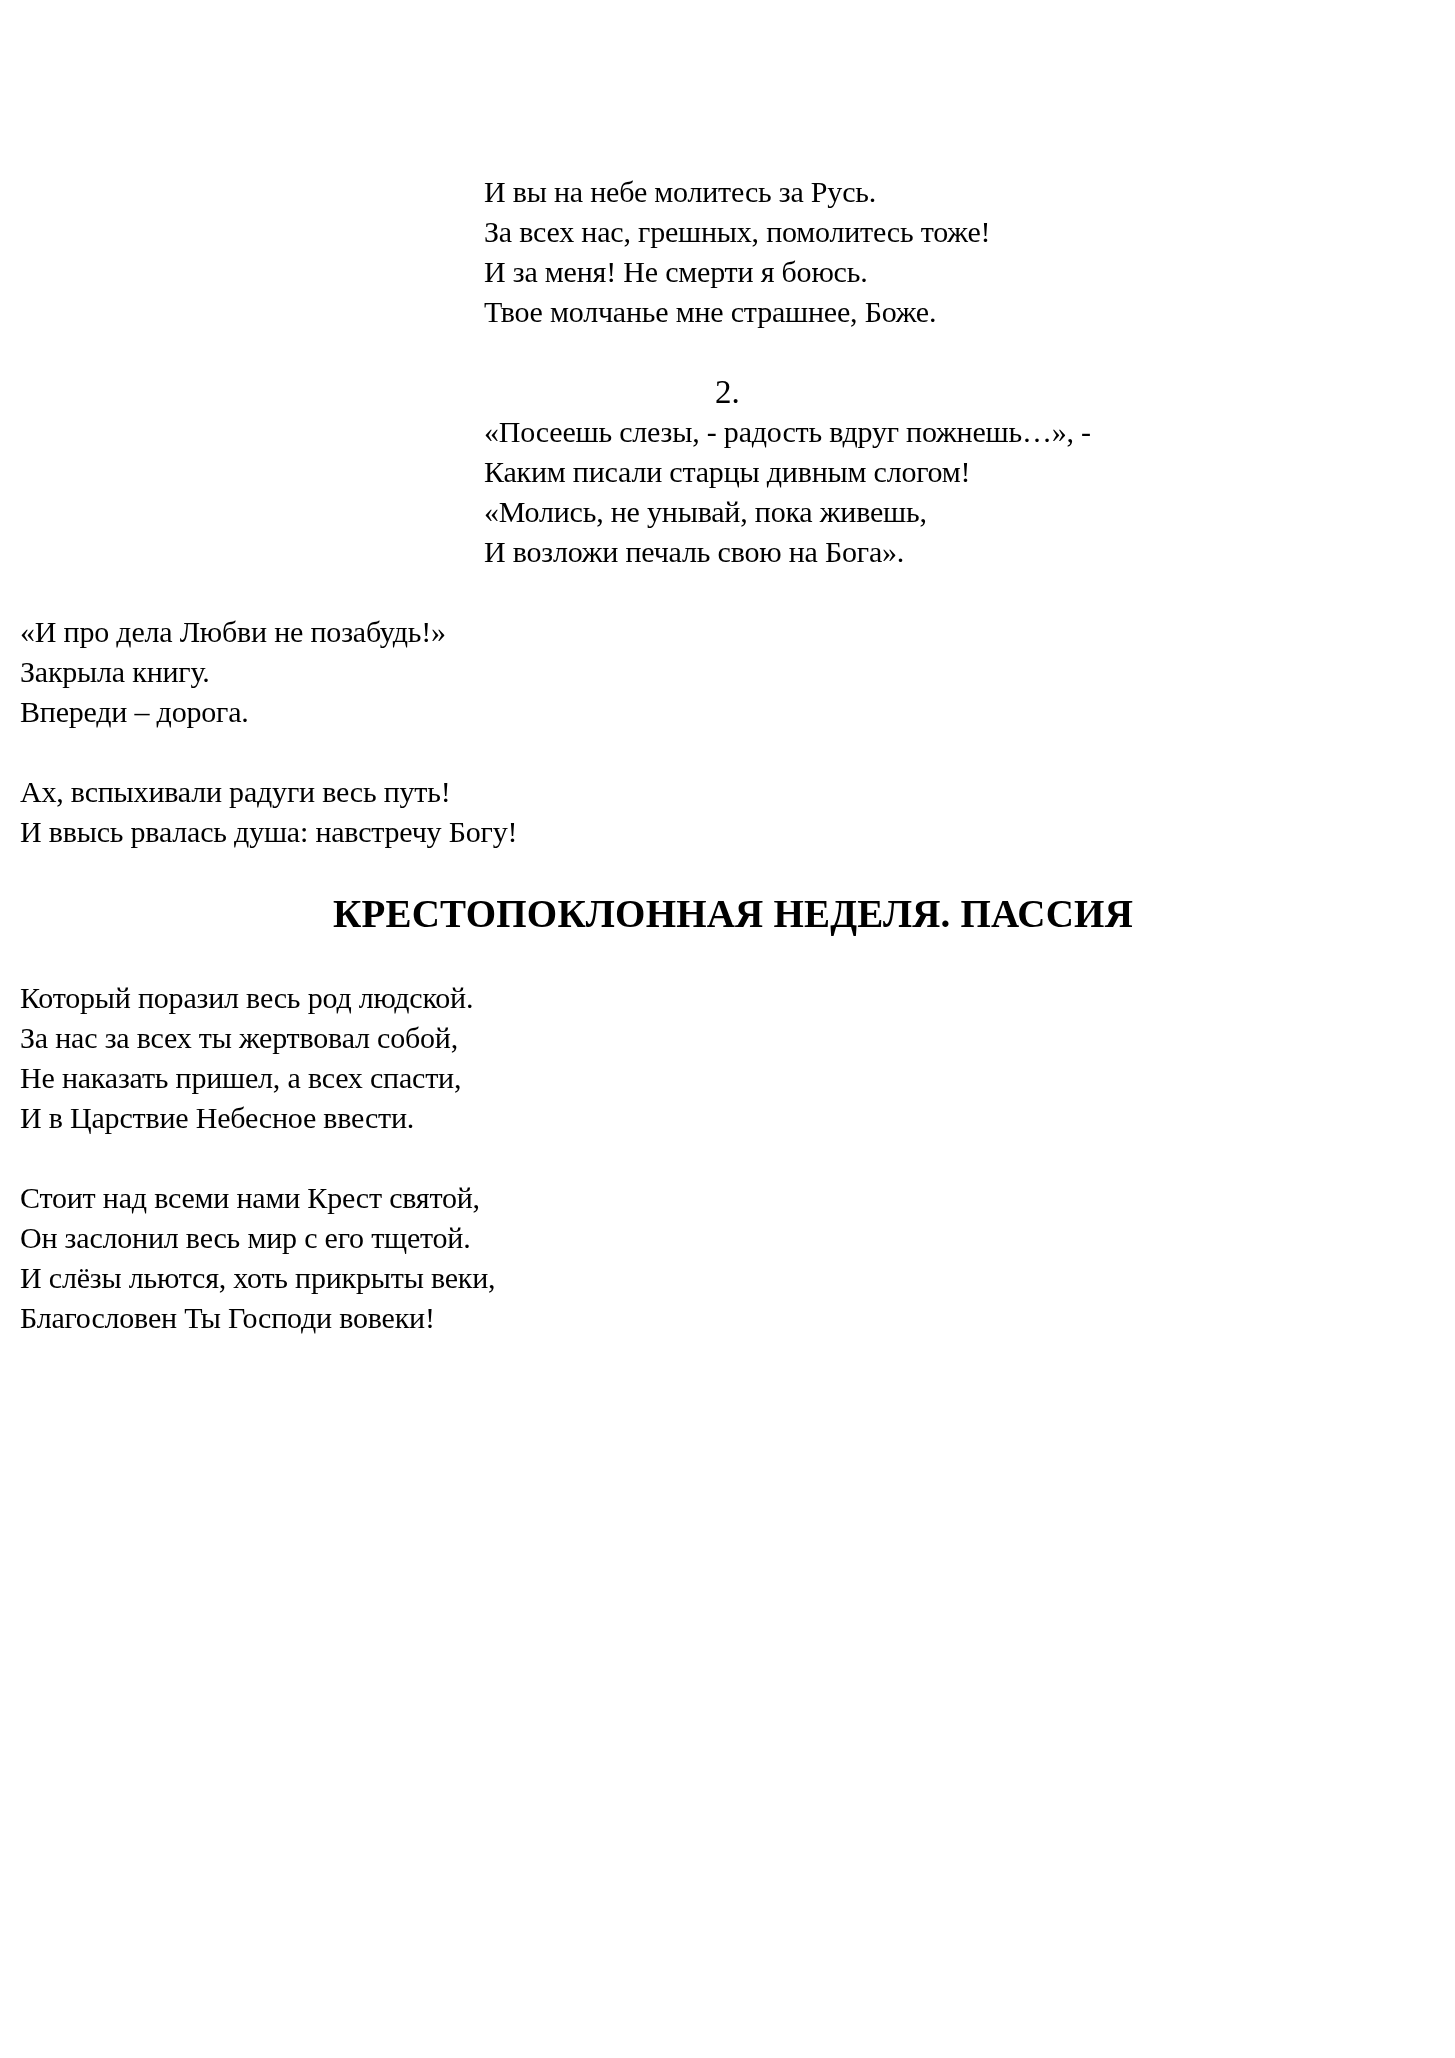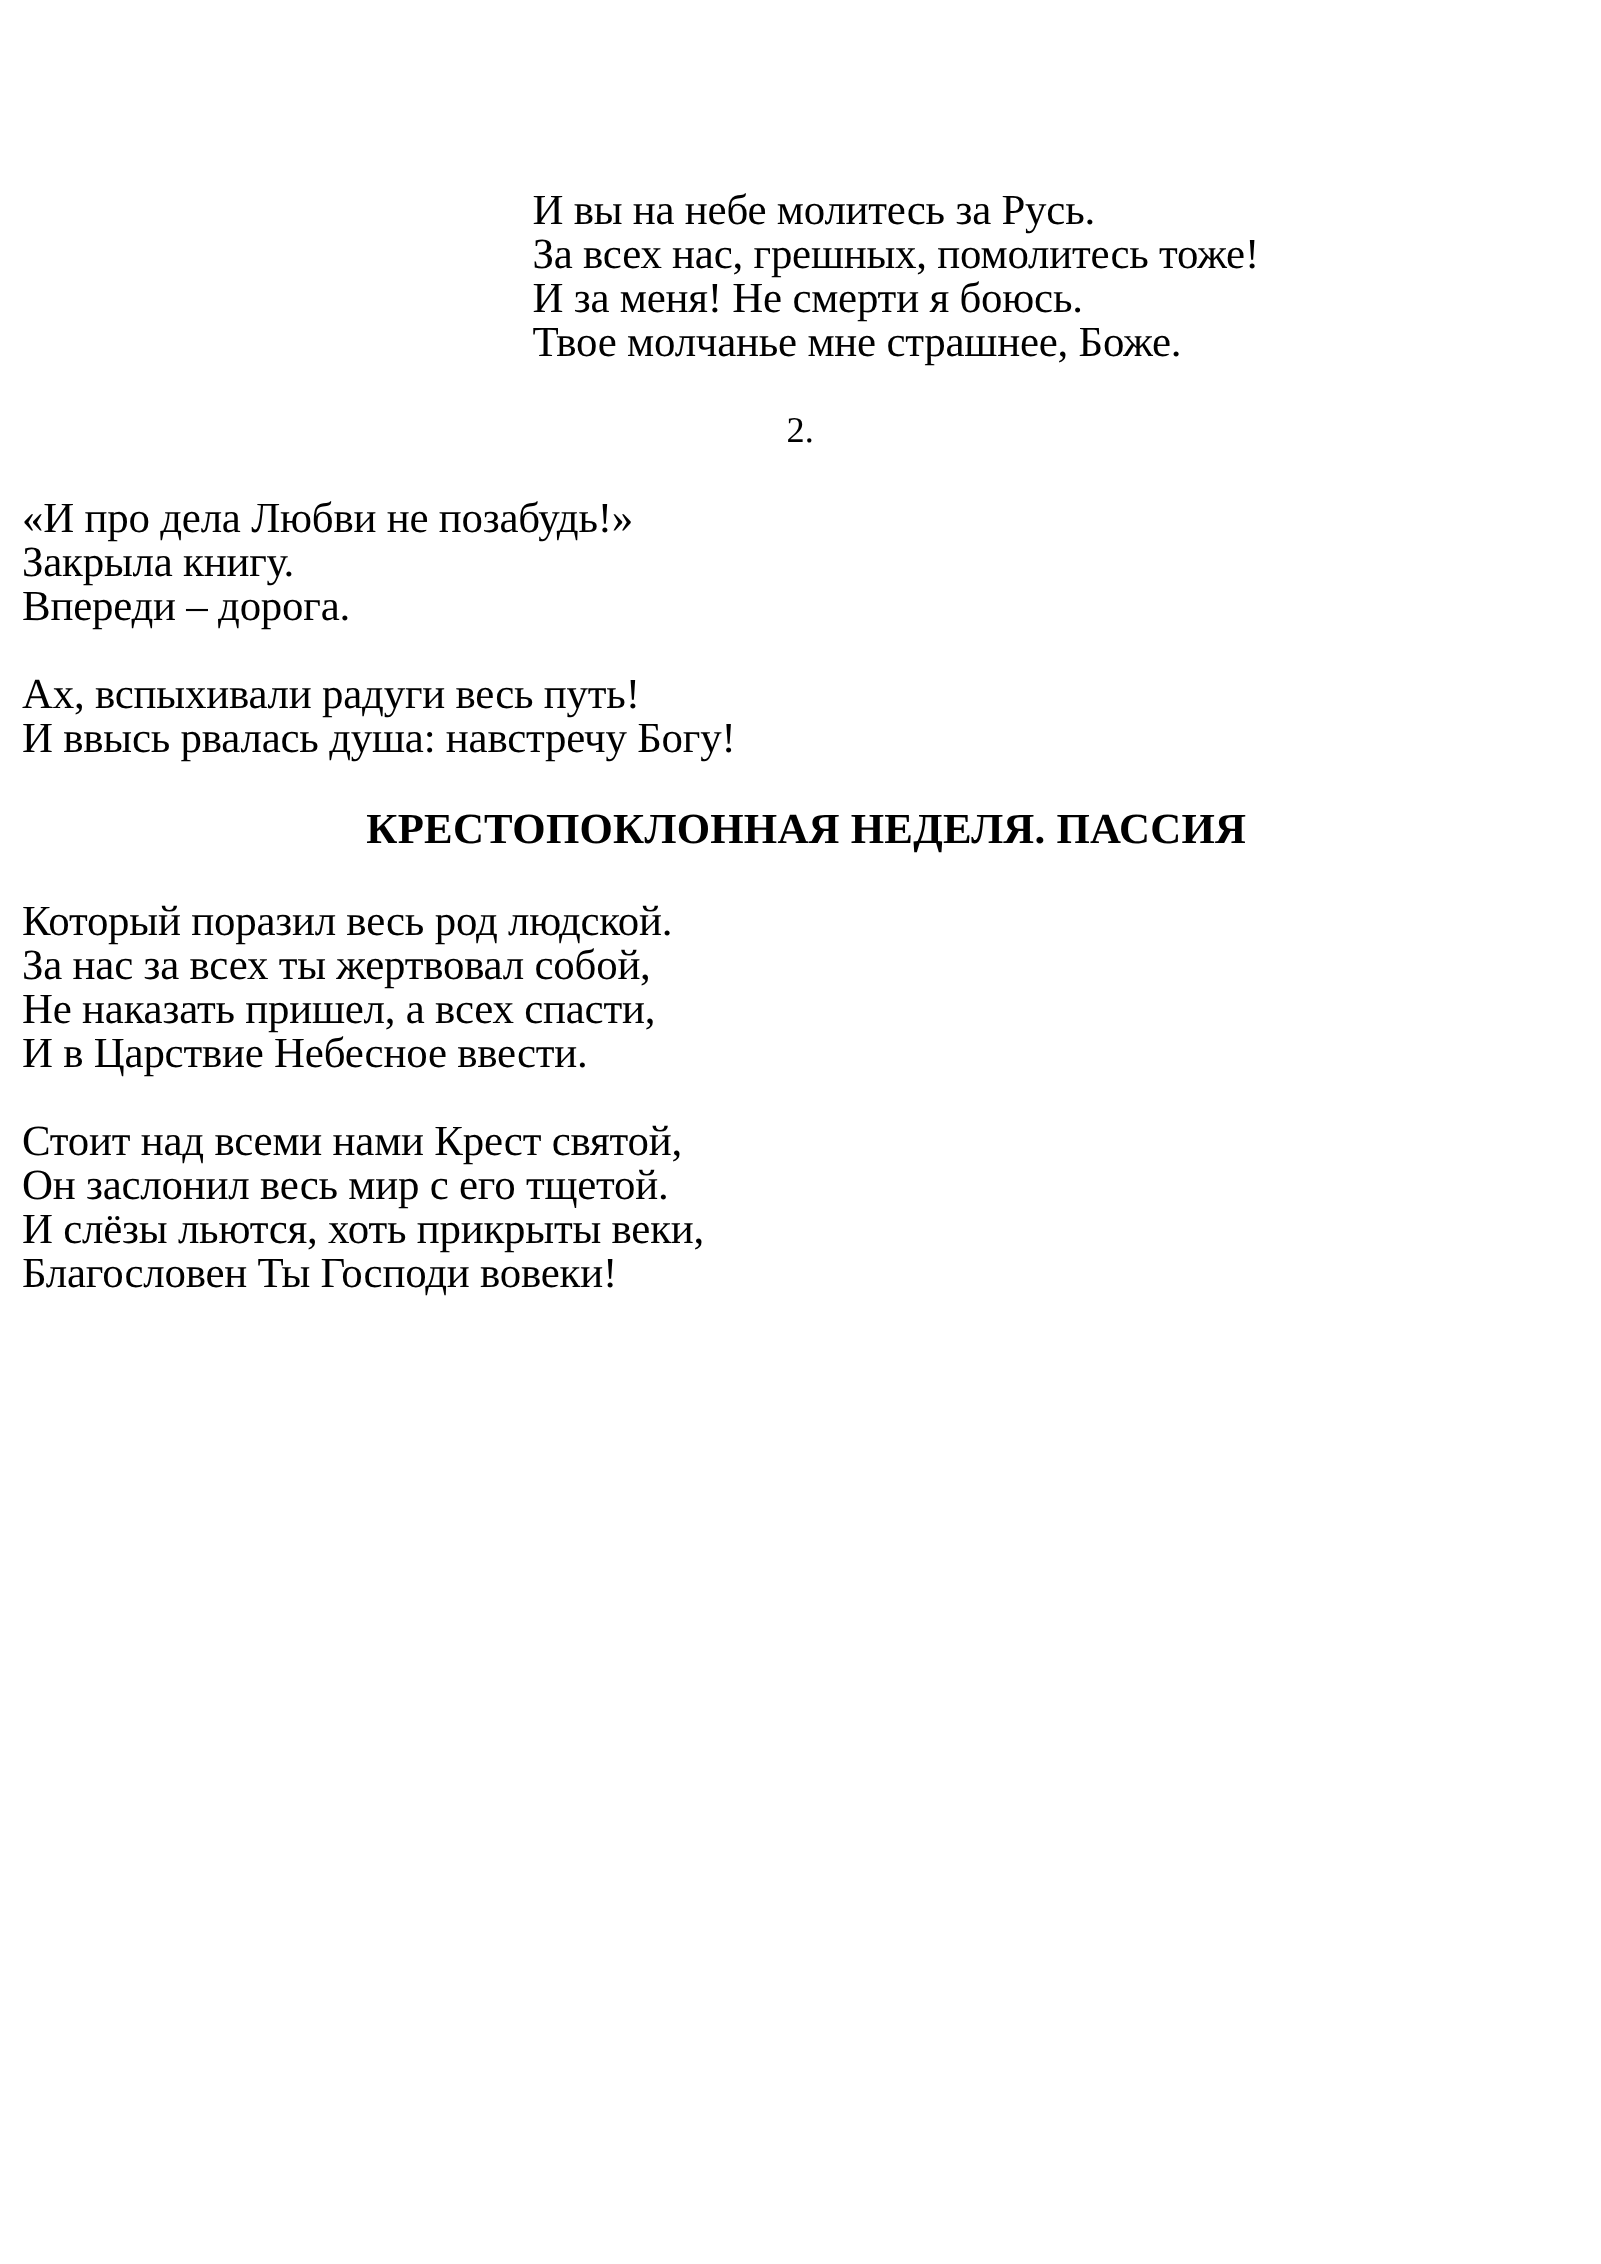--- a/index.html
+++ b/index.html
@@ -17,21 +17,21 @@
   .page {
     position: relative;
     width: 1455px;
     height: 2058px;
     box-sizing: border-box;
     padding-top: 172px;
     background: #ffffff;
   }
   .stanza {
     margin: 0 0 0 484px;
-    font-size: 39px;
+    font-size: 30px;
     line-height: 40px;
     white-space: pre-wrap;
     letter-spacing: -0.2px;
   }
   .gap {
     margin-top: 40px;
     margin-left: 20px;
   }
   .section-number {
     margin: 40px 0 0 715px;
@@ -51,20 +51,24 @@
 
 <div class="page">
 
   <div class="stanza">И вы на небе молитесь за Русь.
 За всех нас, грешных, помолитесь тоже!
 И за меня! Не смерти я боюсь.
 Твое молчанье мне страшнее, Боже.</div>
 
   <div class="section-number">2.</div>
 
+  <div class="stanza">«Посеешь слезы, - радость вдруг пожнешь…», -
+Каким писали старцы дивным слогом!
+«Молись, не унывай, пока живешь,
+И возложи печаль свою на Бога».</div>
 
   <div class="stanza gap">«И про дела Любви не позабудь!»
 Закрыла книгу.
 Впереди – дорога.</div>
 
   <div class="stanza gap">Ах, вспыхивали радуги весь путь!
 И ввысь рвалась душа: навстречу Богу!</div>
 
 
   <div class="section-heading">КРЕСТОПОКЛОННАЯ НЕДЕЛЯ. ПАССИЯ</div>

